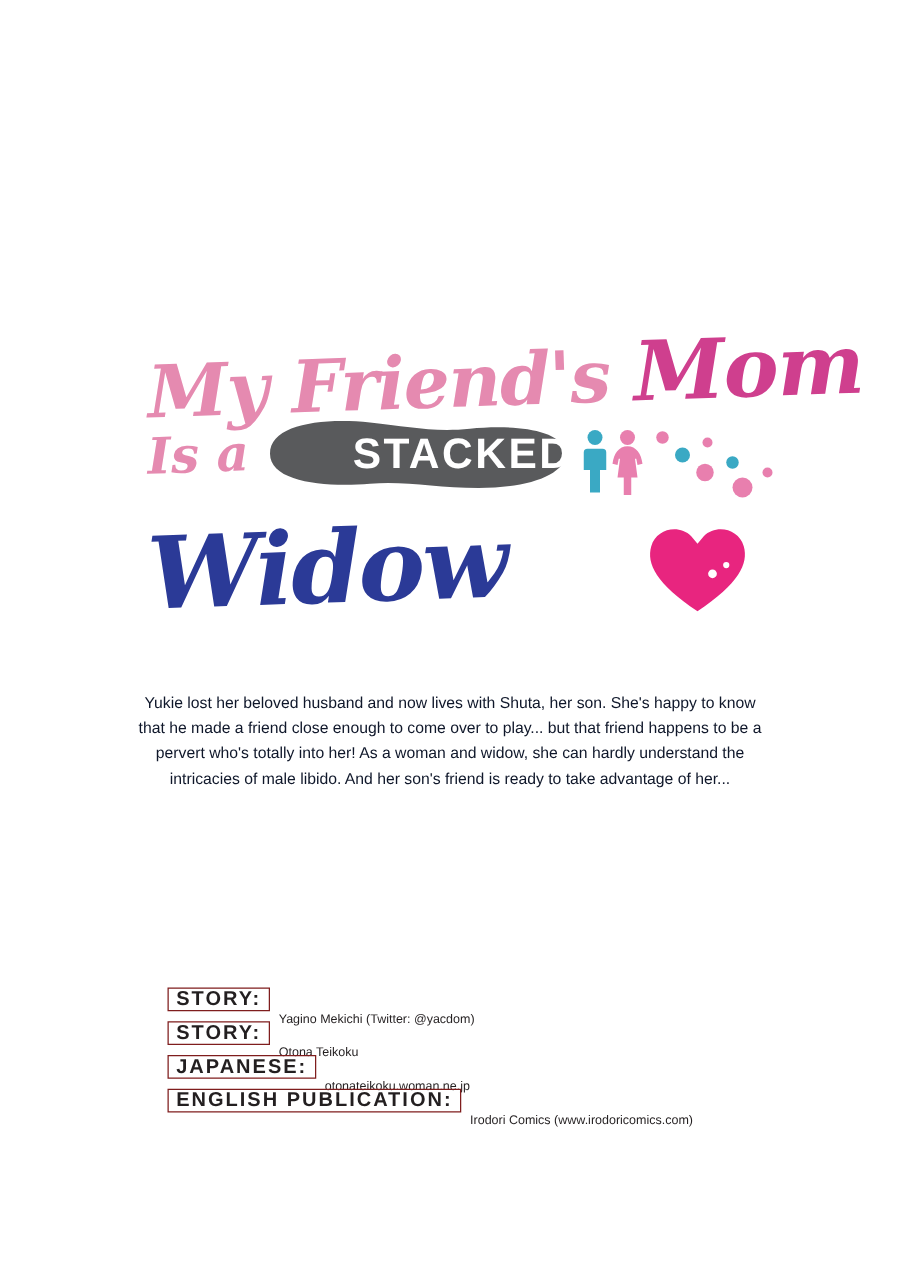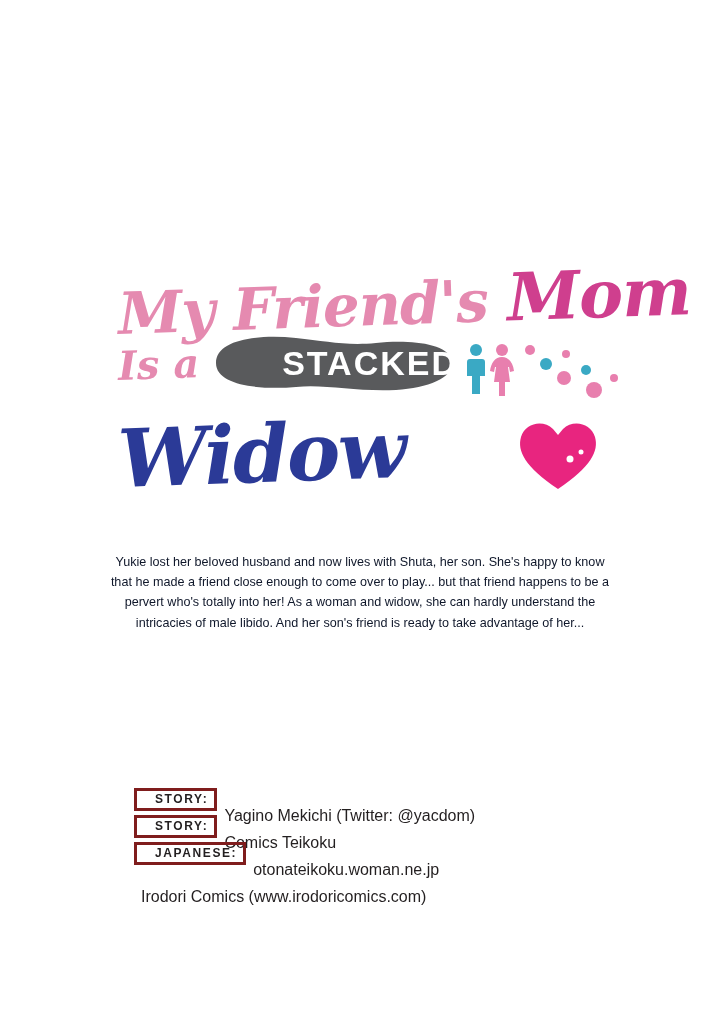--- a/index.html
+++ b/index.html
@@ -146,31 +146,31 @@
   }
   .credit-row {
     display: flex;
     align-items: center;
     justify-content: flex-start;
     margin-bottom: 7px;
     padding-left: 134px;
     height: 20px;
   }
   .credit-key {
-    border: 3px solid #7f1d1d;
-    padding: 2px 6px 2px 18px;
-    font-size: 12px;
+    border: 1px solid #7f1d1d;
+    padding: 2px 6px 2px 6px;
+    font-size: 16px;
     font-weight: bold;
     letter-spacing: 1.6px;
     line-height: 13px;
     white-space: nowrap;
   }
   .credit-val {
     margin-left: 7px;
-    font-size: 16px;
+    font-size: 10px;
     white-space: nowrap;
     margin-top: 33px;
   }
 </style>
 </head>
 <body>
 
 <div class="title-block">
 
   <div class="title-line1">
@@ -221,27 +221,28 @@
 <div class="credits">
 
   <div class="credit-row">
     <span class="credit-key">STORY:</span>
     <span class="credit-val">Yagino Mekichi (Twitter: @yacdom)</span>
   </div>
 
 
   <div class="credit-row">
     <span class="credit-key">STORY:</span>
-    <span class="credit-val">Comics Teikoku</span>
+    <span class="credit-val">Otona Teikoku</span>
   </div>
 
 
 
   <div class="credit-row">
     <span class="credit-key">JAPANESE:</span>
     <span class="credit-val">otonateikoku.woman.ne.jp</span>
   </div>
 
   <div class="credit-row">
+    <span class="credit-key">ENGLISH PUBLICATION:</span>
     <span class="credit-val">Irodori Comics (www.irodoricomics.com)</span>
   </div>
 
 </div>
 
 </body></html>

